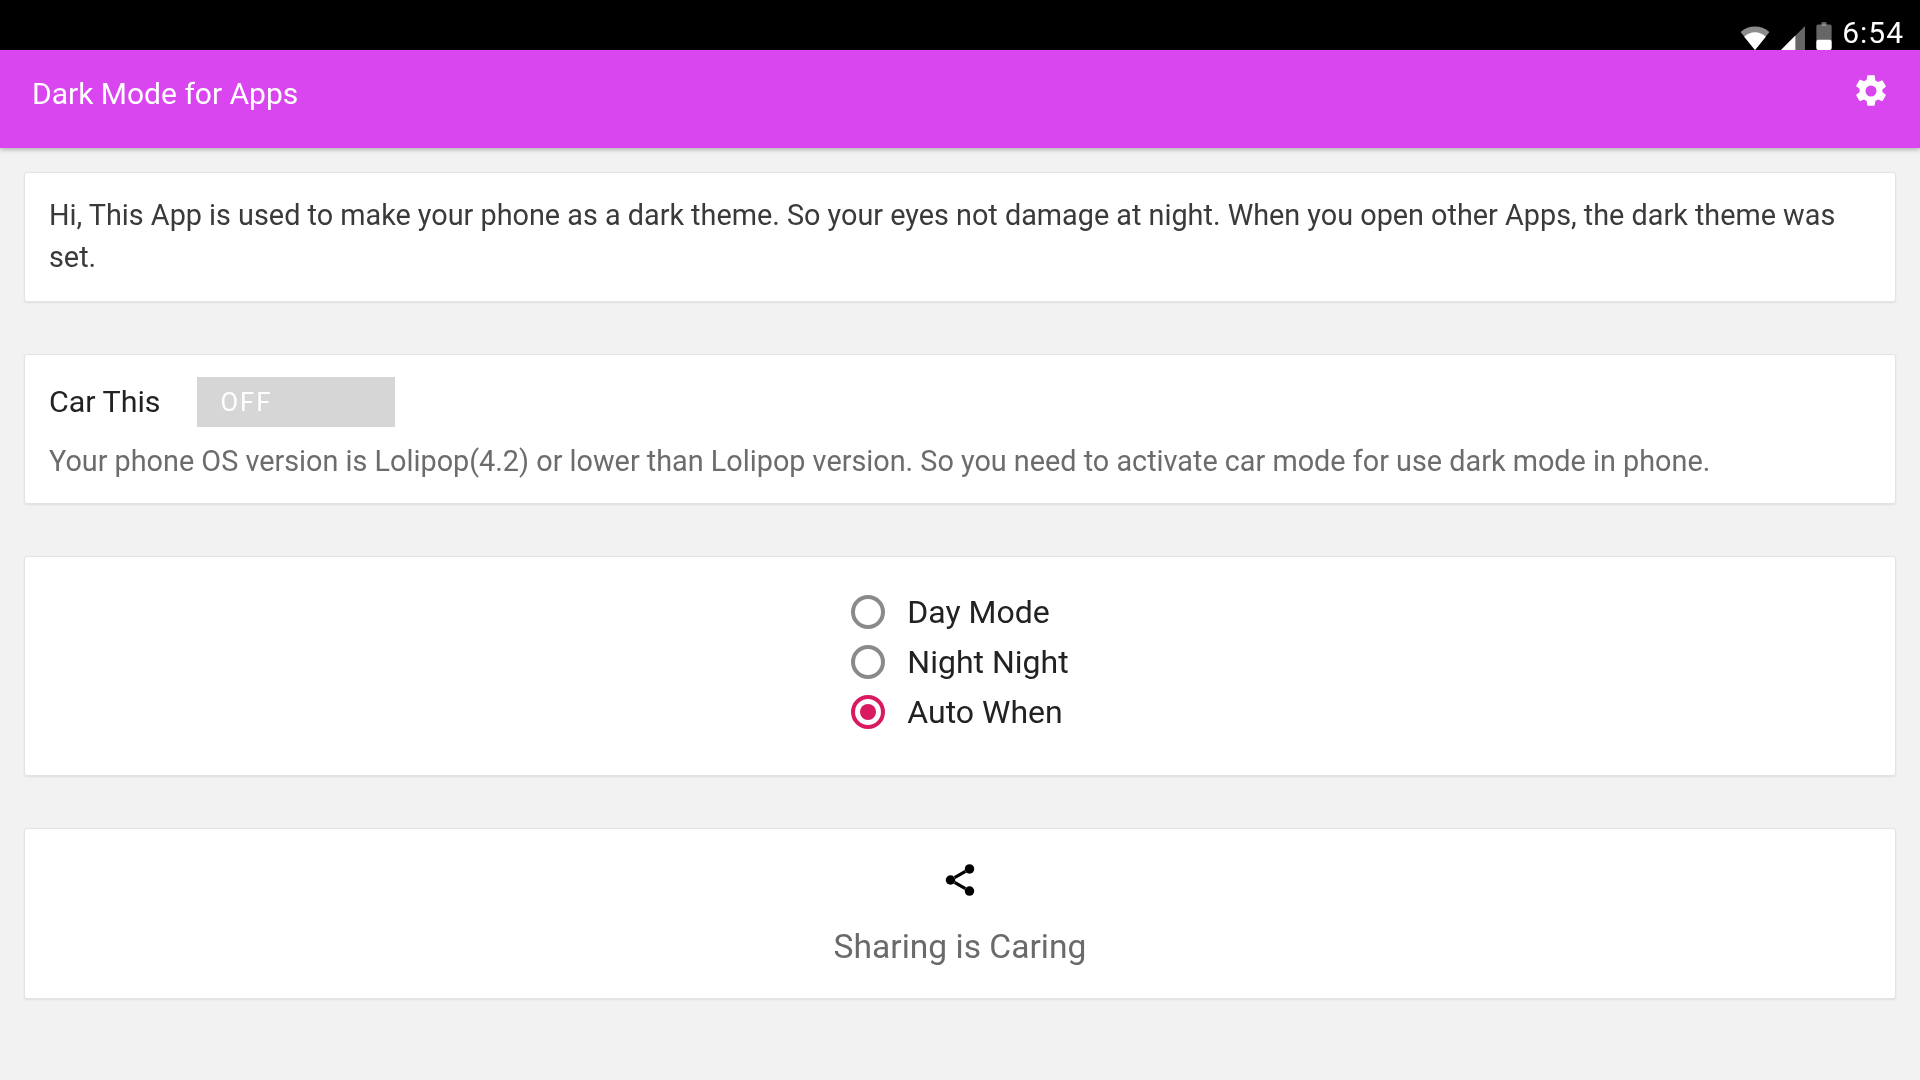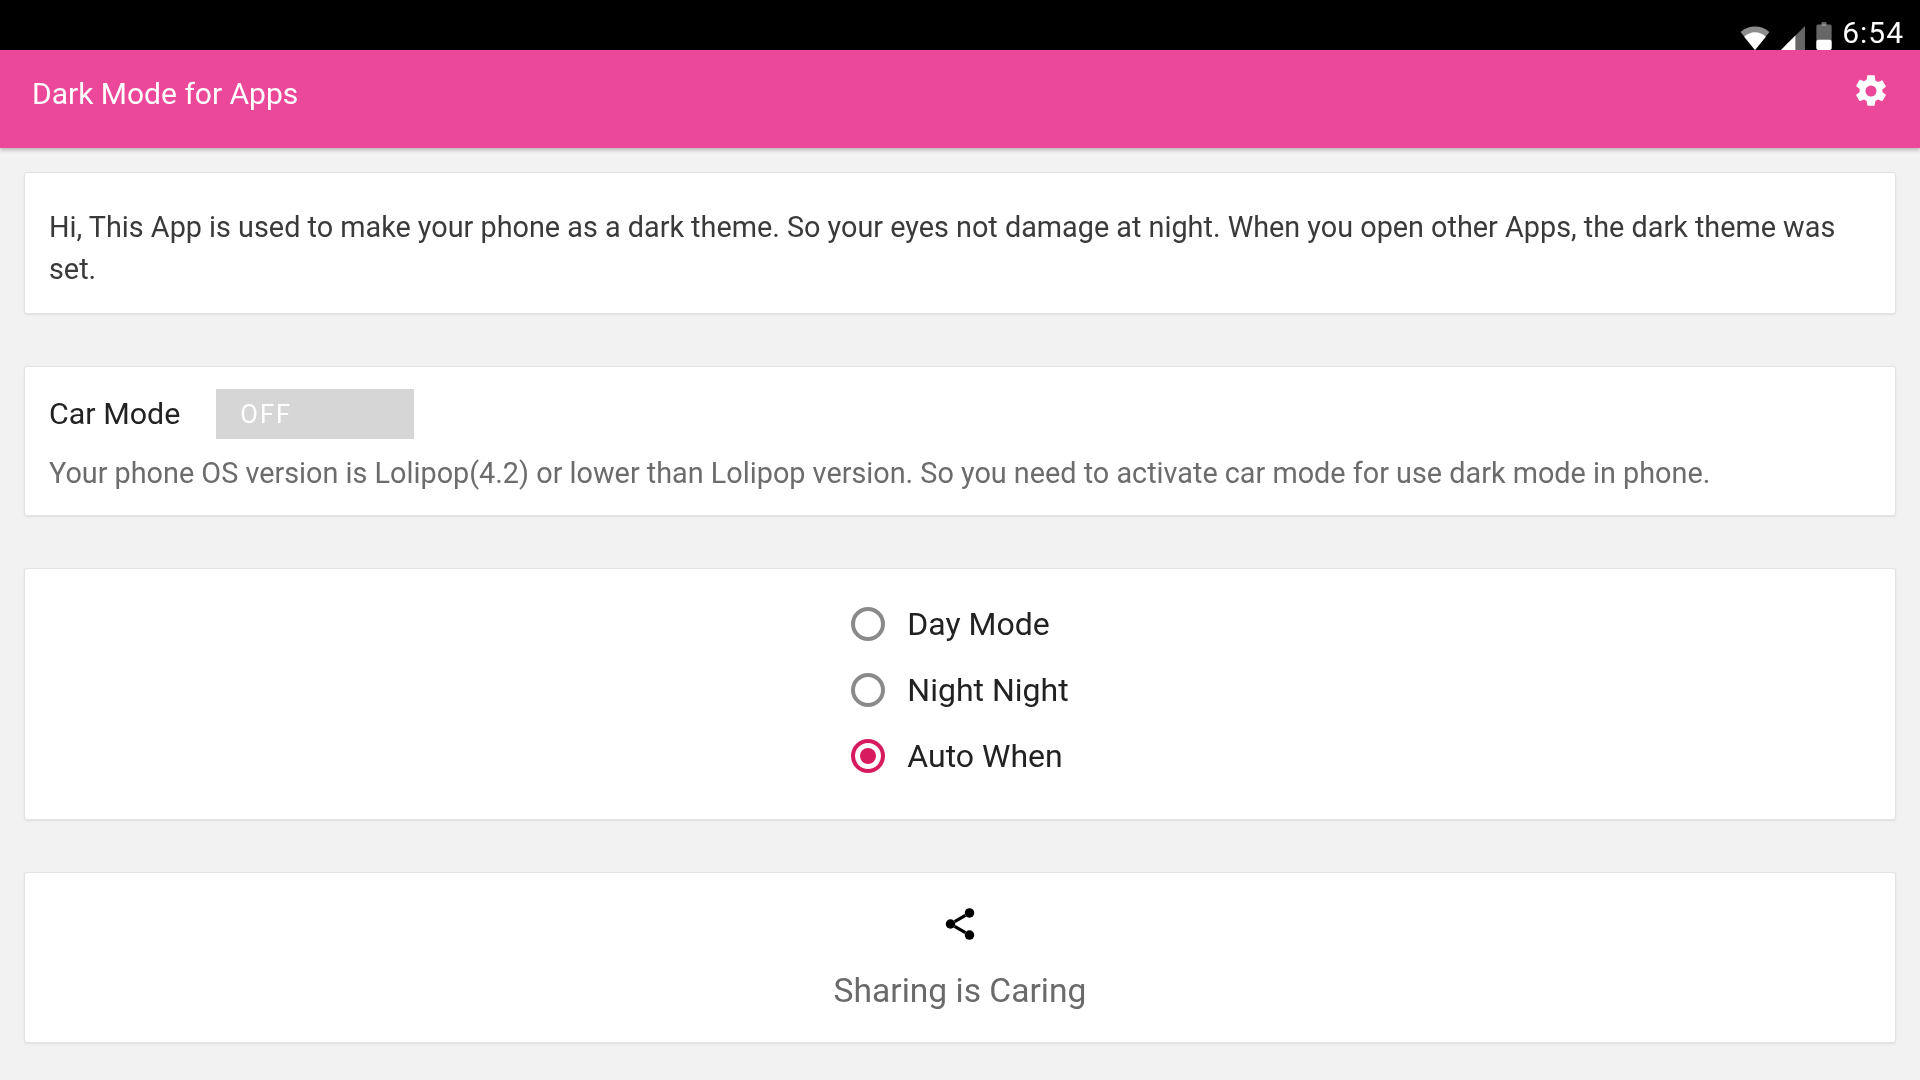--- a/index.html
+++ b/index.html
@@ -22,21 +22,21 @@
     gap: 10px;
     font-size: 30px;
     font-weight: 400;
   }
   .status-bar .clock { letter-spacing: 1px; }
   .status-bar svg { display: block; }
 
   
   .app-bar {
     height: 98px;
-    background: #ec4899;
+    background: #d946ef;
     color: #fff;
     display: flex;
     align-items: center;
     justify-content: space-between;
     padding: 0 28px 12px 32px;
     box-shadow: 0 2px 4px rgba(0,0,0,0.25);
   }
   .app-bar .title { font-size: 30px; font-weight: 400; }
   .app-bar .gear { width: 42px; height: 42px; display:flex; align-items:center; justify-content:center; cursor:pointer; }
 
@@ -52,21 +52,20 @@
     border: 1px solid #e3e3e3;
     border-radius: 3px;
     box-shadow: 0 1px 2px rgba(0,0,0,0.08);
     padding: 22px 24px;
   }
 
   .intro-text {
     font-size: 28.8px;
     color: #3a3a3a;
     line-height: 1.45;
-    margin-top: 12px;
   }
 
   .car-mode-row {
     display: flex;
     align-items: center;
     gap: 36px;
     margin-bottom: 14px;
   }
   .car-mode-label {
     font-size: 30.4px;
@@ -90,21 +89,21 @@
   }
 
   .mode-card {
     display: flex;
     justify-content: center;
     padding: 36px 24px 44px 24px;
   }
   .radio-group {
     display: flex;
     flex-direction: column;
-    gap: 28px;
+    gap: 12px;
   }
   .radio-item {
     display: flex;
     align-items: center;
     gap: 22px;
     font-size: 32px;
     color: #222;
     cursor: pointer;
   }
   .radio-outer {
@@ -195,21 +194,21 @@
 </div>
 
 <div class="page">
 
   <div class="card">
     <div class="intro-text">Hi, This App is used to make your phone as a dark theme. So your eyes not damage at night. When you open other Apps, the dark theme was set.</div>
   </div>
 
   <div class="card">
     <div class="car-mode-row">
-      <span class="car-mode-label">Car Mode</span>
+      <span class="car-mode-label">Car This</span>
       <div class="toggle-off">
         <span>OFF</span>
       </div>
     </div>
     <div class="car-mode-desc">Your phone OS version is Lolipop(4.2) or lower than Lolipop version. So you need to activate car mode for use dark mode in phone.</div>
   </div>
 
   <div class="card mode-card">
     <div class="radio-group">
       <div class="radio-item">

